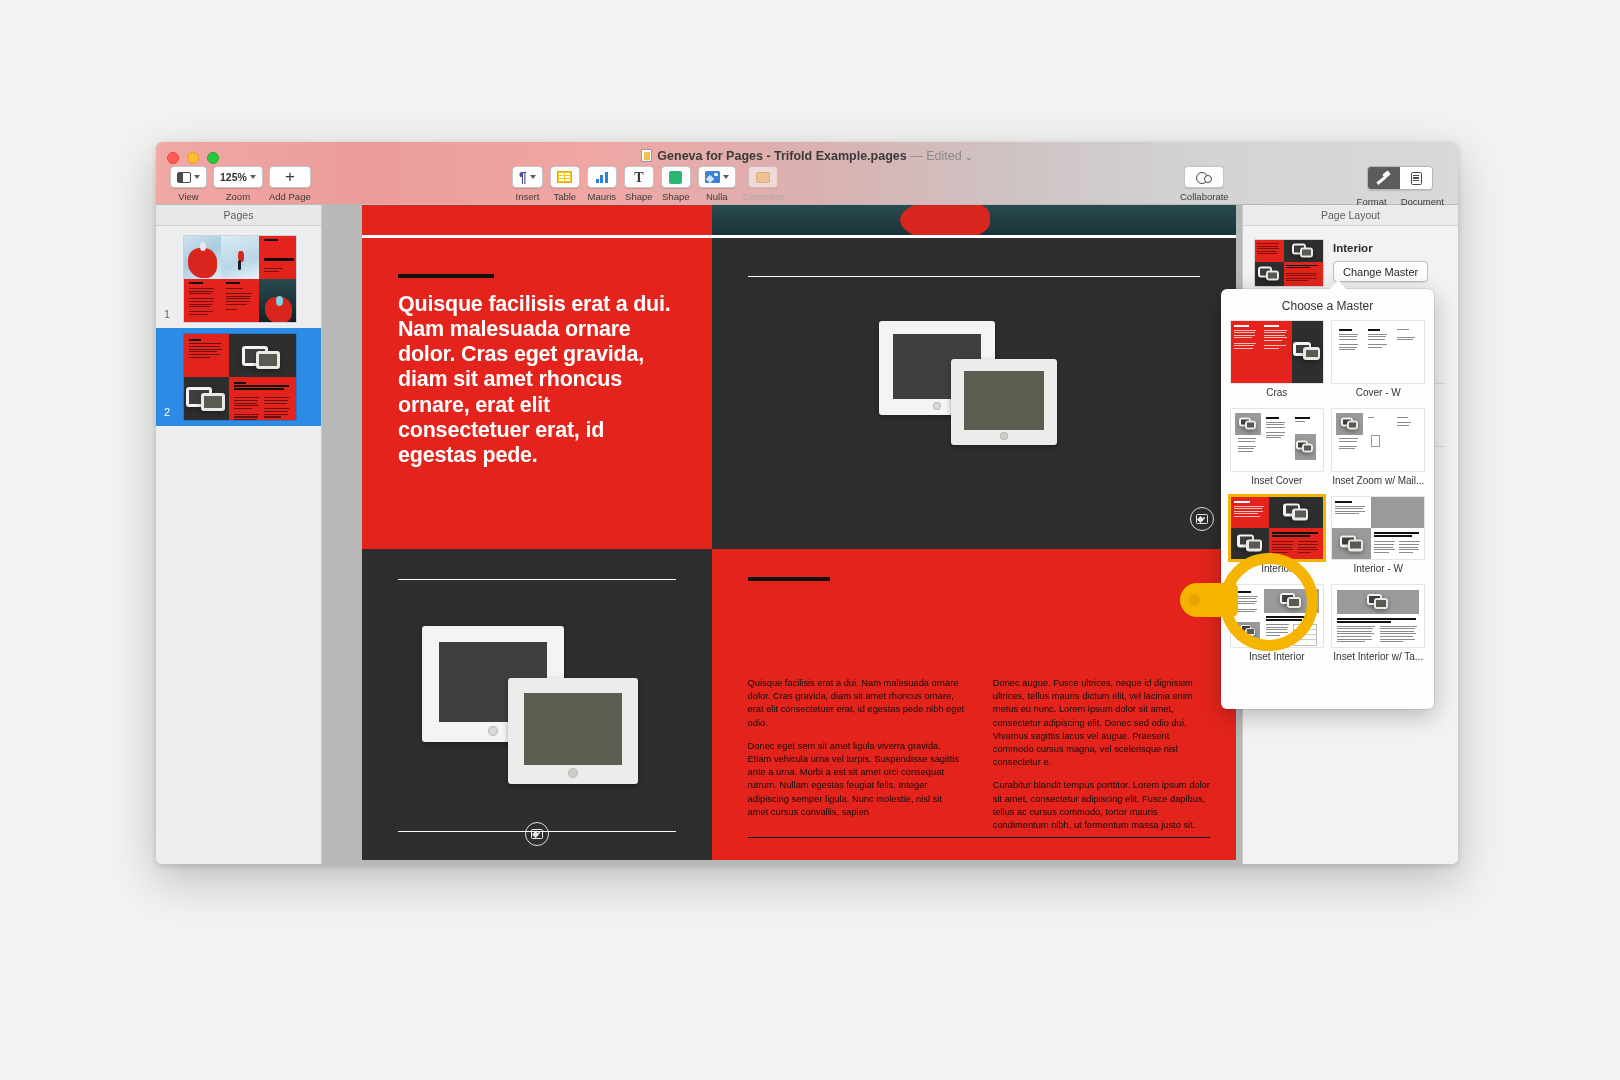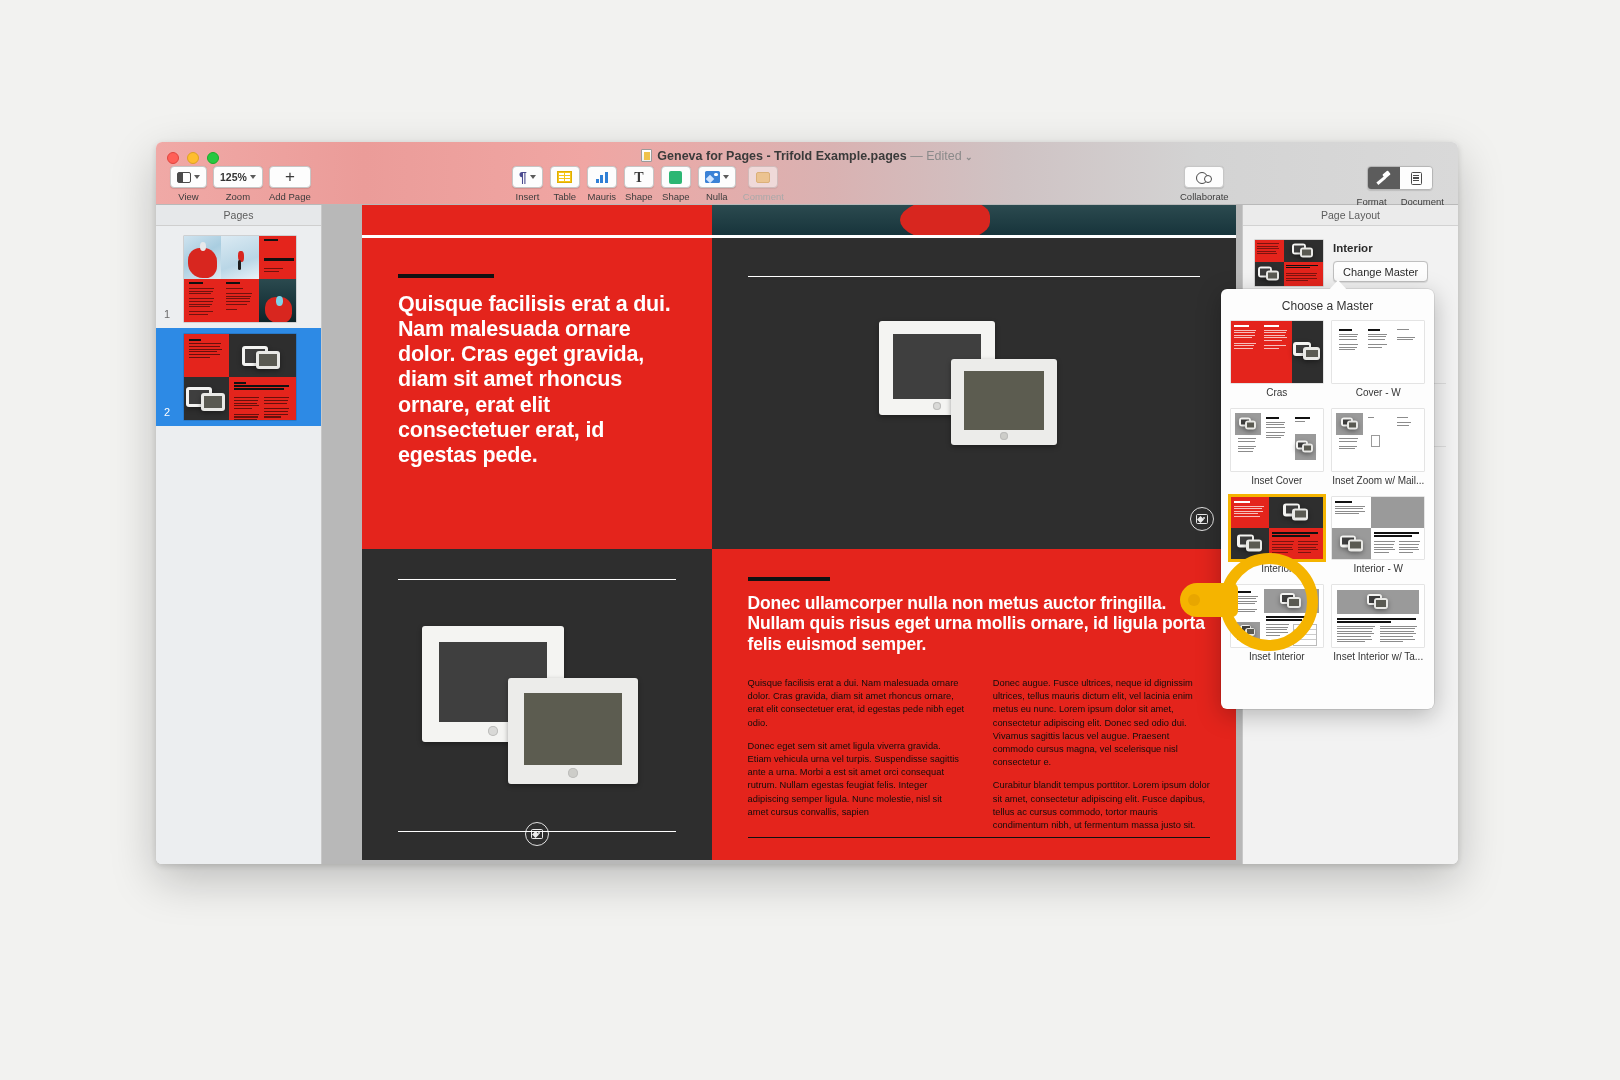--- a/index.html
+++ b/index.html
@@ -536,21 +536,20 @@
                 </div>
               </div>
               <div class="rule-w" style="left:36px;bottom:28px;right:36px;"></div>
               <div class="img-badge dark" style="left:calc(50% - 12px);bottom:14px;">
                 <span class="g"></span>
               </div>
             </div>
 
             <div class="q red">
               <div class="rule-b" style="left:36px;top:28px;width:82px;"></div>
-              <div class="headline hl-mid" style="left:36px;top:44px;right:26px;">Donec ullamcorper nulla non metus auctor fringilla. Nullam quis risus eget urna mollis ornare, id ligula porta felis euismod semper.</div>
 
               <div class="bodycols" style="left:36px;top:128px;right:26px;bottom:36px;">
                 <div>
                   <p>Quisque facilisis erat a dui. Nam malesuada ornare dolor. Cras gravida, diam sit amet rhoncus ornare, erat elit consectetuer erat, id egestas pede nibh eget odio.</p>
                   <p>Donec eget sem sit amet ligula viverra gravida. Etiam vehicula urna vel turpis. Suspendisse sagittis ante a urna. Morbi a est sit amet orci consequat rutrum. Nullam egestas feugiat felis. Integer adipiscing semper ligula. Nunc molestie, nisl sit amet cursus convallis, sapien</p>
                 </div>
                 <div>
                   <p>Donec augue. Fusce ultrices, neque id dignissim ultrices, tellus mauris dictum elit, vel lacinia enim metus eu nunc. Lorem ipsum dolor sit amet, consectetur adipiscing elit. Donec sed odio dui. Vivamus sagittis lacus vel augue. Praesent commodo cursus magna, vel scelerisque nisl consectetur e.</p>
                   <p>Curabitur blandit tempus porttitor. Lorem ipsum dolor sit amet, consectetur adipiscing elit. Fusce dapibus, tellus ac cursus commodo, tortor mauris condimentum nibh, ut fermentum massa justo sit.</p>
                 </div>

